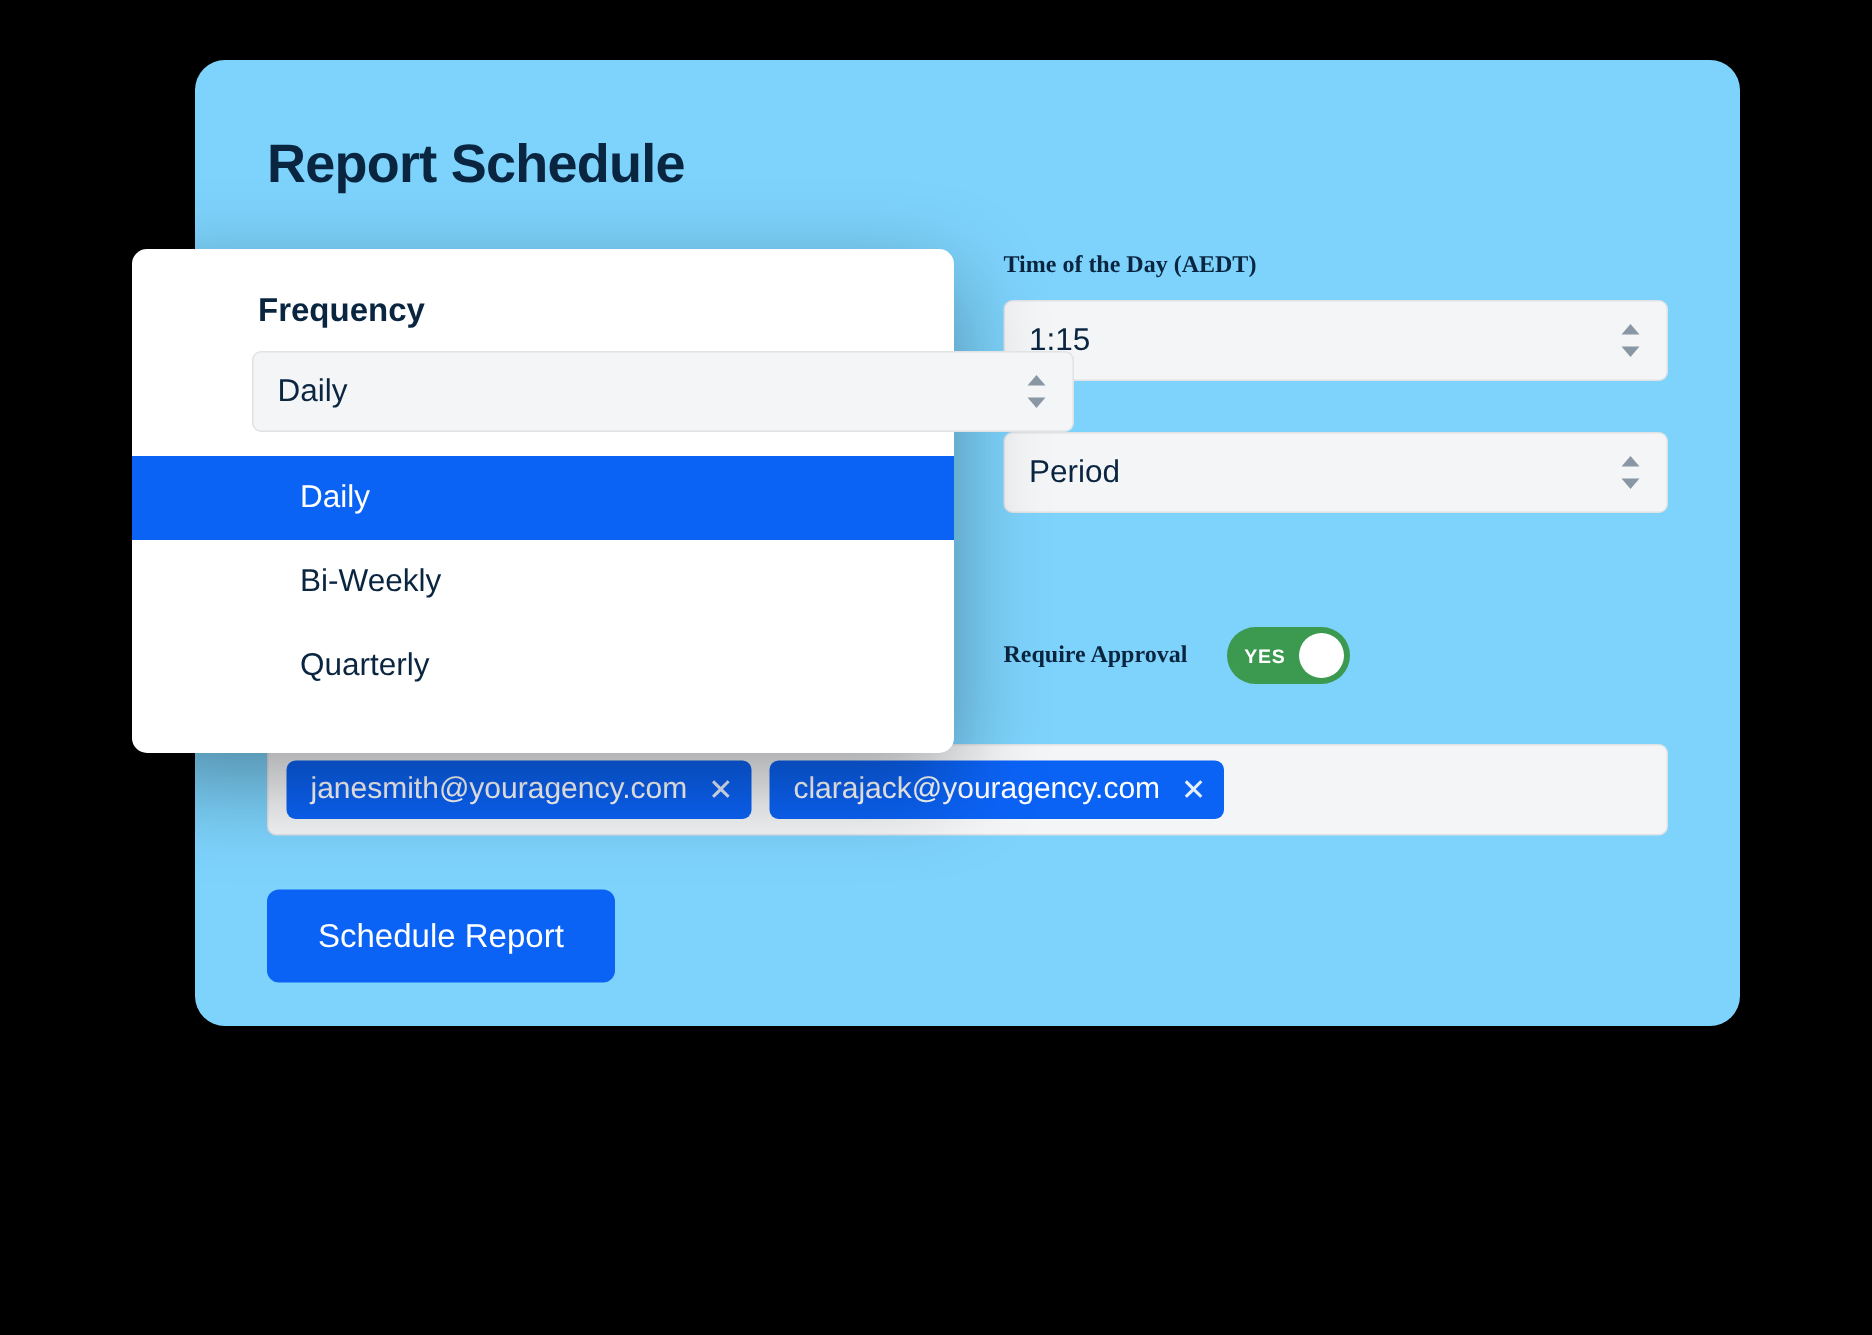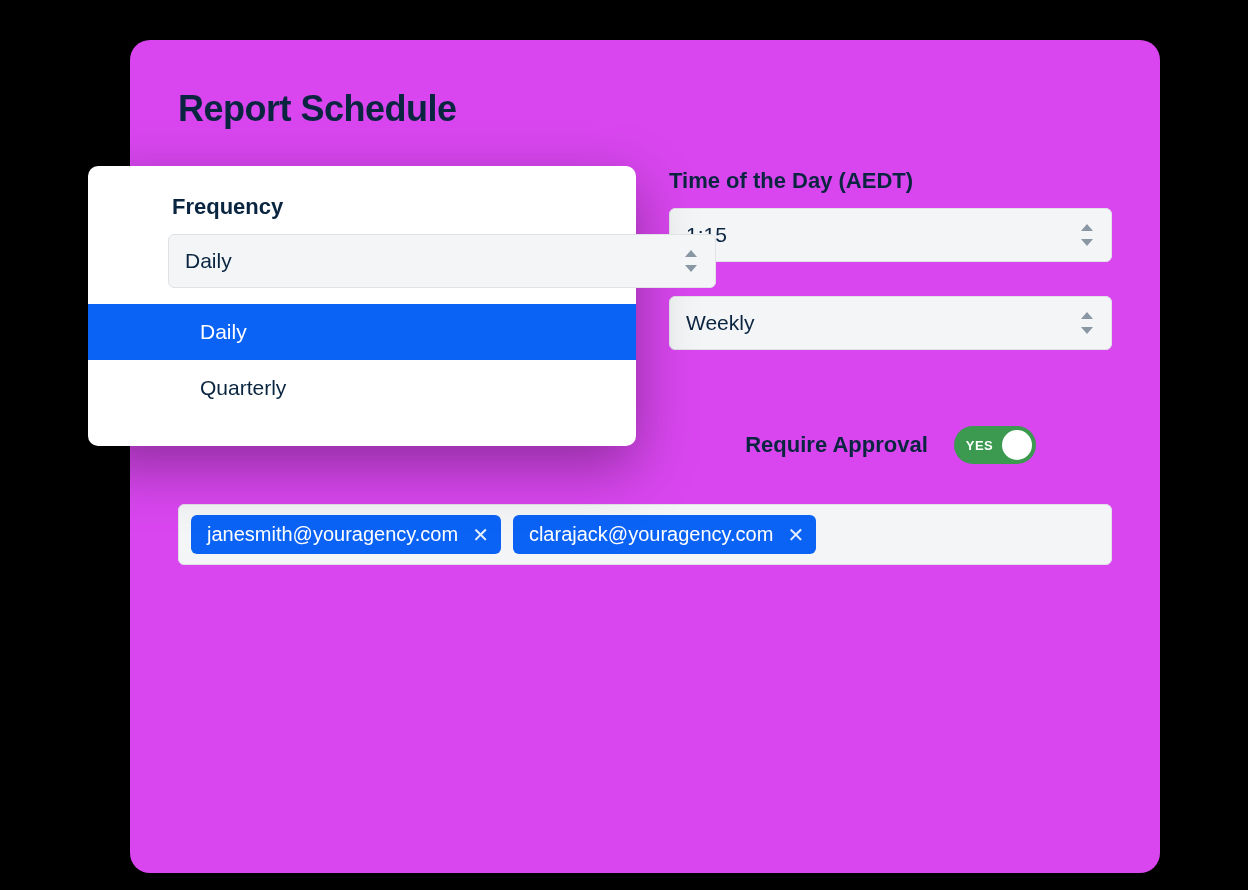--- a/index.html
+++ b/index.html
@@ -9,45 +9,46 @@
     width: 1248px;
     height: 890px;
     position: relative;
     overflow: hidden;
   }
   .card {
     position: absolute;
     left: 130px;
     top: 40px;
     width: 1030px;
-    height: 833px;
-    background: #d946ef;
+    height: 644px;
+    background: #7dd3fc;
     border-radius: 20px;
     box-shadow: 0 8px 40px rgba(0,0,0,0.4);
     padding: 48px 48px 40px 48px;
   }
   .title {
     font-size: 36px;
     font-weight: 800;
     color: #0a2540;
     letter-spacing: -0.5px;
   }
   .grid {
     margin-top: 38px;
     display: grid;
     grid-template-columns: 1fr 1fr;
     column-gap: 48px;
     row-gap: 34px;
   }
   .field-label {
     display: block;
-    font-size: 22px;
+    font-size: 16px;
     font-weight: 700;
     color: #0a2540;
     margin-bottom: 14px;
+    font-family: Liberation Serif, serif;
   }
   .select {
     width: 100%;
     height: 54px;
     background: #f4f5f7;
     border: 1px solid #e0e2e6;
     border-radius: 6px;
     display: flex;
     align-items: center;
     justify-content: space-between;
@@ -75,21 +76,20 @@
     border-right: 6px solid transparent;
   }
   .sort-icon::before { top: 0; border-bottom: 7px solid #0a2540; }
   .sort-icon::after  { bottom: 0; border-top: 7px solid #0a2540; }
 
   .approval-row {
     display: flex;
     align-items: center;
     gap: 26px;
     margin-top: 0;
-    justify-content: center;
   }
   .toggle {
     width: 82px;
     height: 38px;
     background: #3b9a4f;
     border-radius: 20px;
     position: relative;
     display: flex;
     align-items: center;
     cursor: pointer;
@@ -208,21 +208,21 @@
       <div class="select">
         <span class="select-value">1:15</span>
         <span class="sort-icon"></span>
       </div>
     </div>
 
     <div style="height:90px;"></div>
 
     <div>
       <div class="select">
-        <span class="select-value">Weekly</span>
+        <span class="select-value">Period</span>
         <span class="sort-icon"></span>
       </div>
     </div>
 
     <div style="height:50px;"></div>
 
     <div class="approval-row">
       <span class="field-label" style="margin-bottom:0;">Require Approval</span>
       <div class="toggle">
         <span class="toggle-label">YES</span>
@@ -235,25 +235,27 @@
           <span>janesmith@youragency.com</span>
           <span class="chip-x">✕</span>
         </div>
         <div class="chip">
           <span>clarajack@youragency.com</span>
           <span class="chip-x">✕</span>
         </div>
       </div>
   </div>
 
+  <button class="primary-btn">Schedule Report</button>
 </div>
 
 <div class="dropdown-panel">
   <div class="panel-label">Frequency</div>
   <div class="select inner-select">
     <span class="select-value">Daily</span>
     <span class="sort-icon"></span>
   </div>
   <ul class="option-list" id="freq-options">
       <li class="option selected">Daily</li>
+      <li class="option">Bi-Weekly</li>
       <li class="option">Quarterly</li>
     </ul>
 </div>
 
 </body></html>

